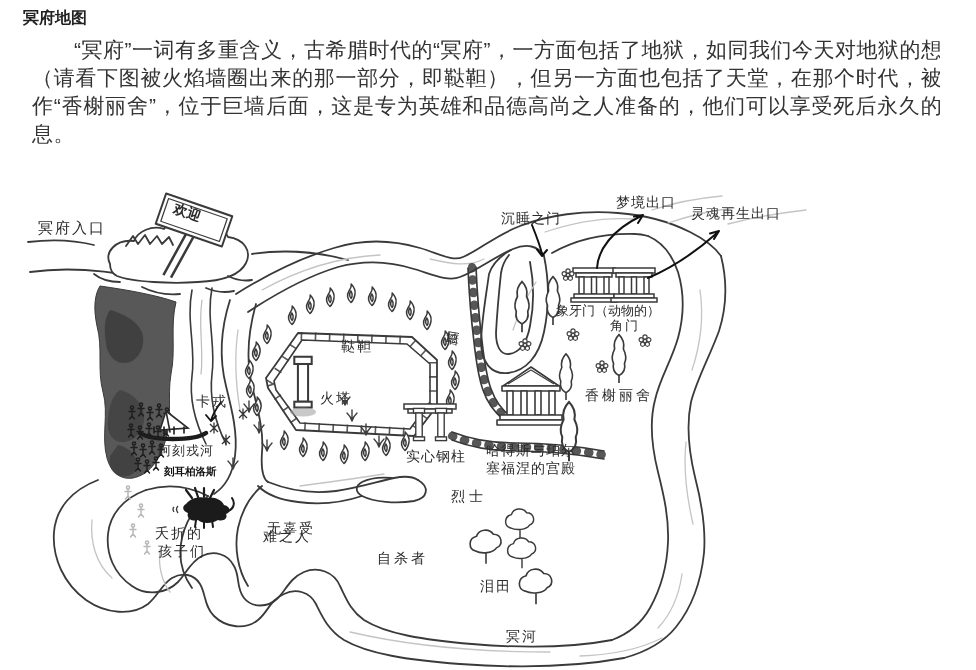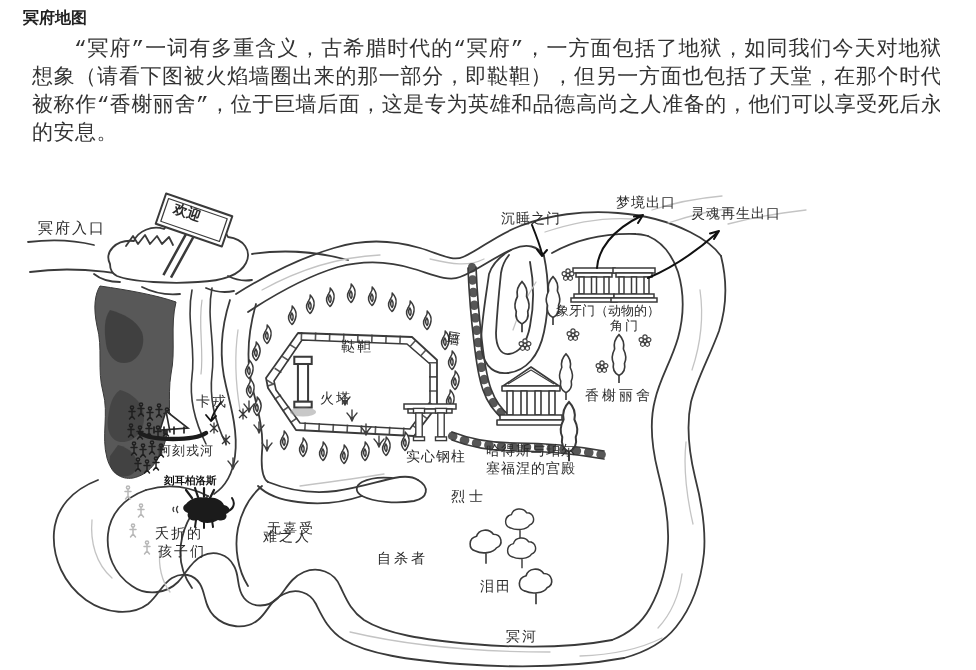--- a/index.html
+++ b/index.html
@@ -1,21 +1,21 @@
 <!DOCTYPE html>
 <html style="--ink: #3a3a3a; --text: #333333; --paper: #ffffff;"><head>
 <meta charset="utf-8">
 <style>
   :root { --ink:#3a3a3a; --text:#333333; --paper:#ffffff; }
   * { margin:0; padding:0; box-sizing:border-box; }
   html,body { background:var(--paper); }
   .page {
     position:relative; width:940px; height:670px; overflow:hidden;
     background:var(--paper);
-    font-family:Liberation Mono, monospace;
+    font-family:Liberation Sans, sans-serif;
     color:var(--text);
   }
   .doc-title {
     position:absolute; left:23px; top:8px;
     font-size:16px; font-weight:bold; color:#222;
   }
   .para {
     position:absolute; left:32px; width:932px;
     font-size:21px; line-height:28px; text-align:justify;
     text-indent:2em; color:var(--text); letter-spacing:0.5px;
@@ -329,21 +329,21 @@
     <span class="lbl sp3" style="left:585px;top:197px;">香榭丽舍</span>
     <span class="lbl vert" style="left:446px;top:132px;">巨墙</span>
     <span class="lbl sp2" style="left:341px;top:148px;">鞑靼</span>
     <span class="lbl sp2" style="left:320px;top:200px;">火塔</span>
     <span class="lbl sp1" style="left:406px;top:258px;">实心钢柱</span>
     <span class="lbl sp1" style="left:486px;top:252px;">哈得斯与珀尔</span>
     <span class="lbl sp1" style="left:486px;top:270px;">塞福涅的宫殿</span>
     <span class="lbl sp4" style="left:451px;top:298px;">烈士</span>
     <span class="lbl sp2" style="left:196px;top:203px;">卡戎</span>
     <span class="lbl small sp1" style="left:158px;top:252px;">阿刻戎河</span>
-    <span class="lbl tiny" style="left:164px;top:284px;">刻耳柏洛斯</span>
+    <span class="lbl tiny" style="left:164px;top:275px;">刻耳柏洛斯</span>
     <span class="lbl sp2" style="left:155px;top:335px;">夭折的</span>
     <span class="lbl sp2" style="left:158px;top:353px;">孩子们</span>
     <span class="lbl sp2" style="left:267px;top:330px;">无辜受</span>
     <span class="lbl sp2" style="left:263px;top:338px;">难之人</span>
     <span class="lbl sp3" style="left:377px;top:360px;">自杀者</span>
     <span class="lbl sp2" style="left:480px;top:388px;">泪田</span>
     <span class="lbl sp2" style="left:490px;top:438px;margin-left:16px;">冥河</span>
   </div>
 </div>
 

